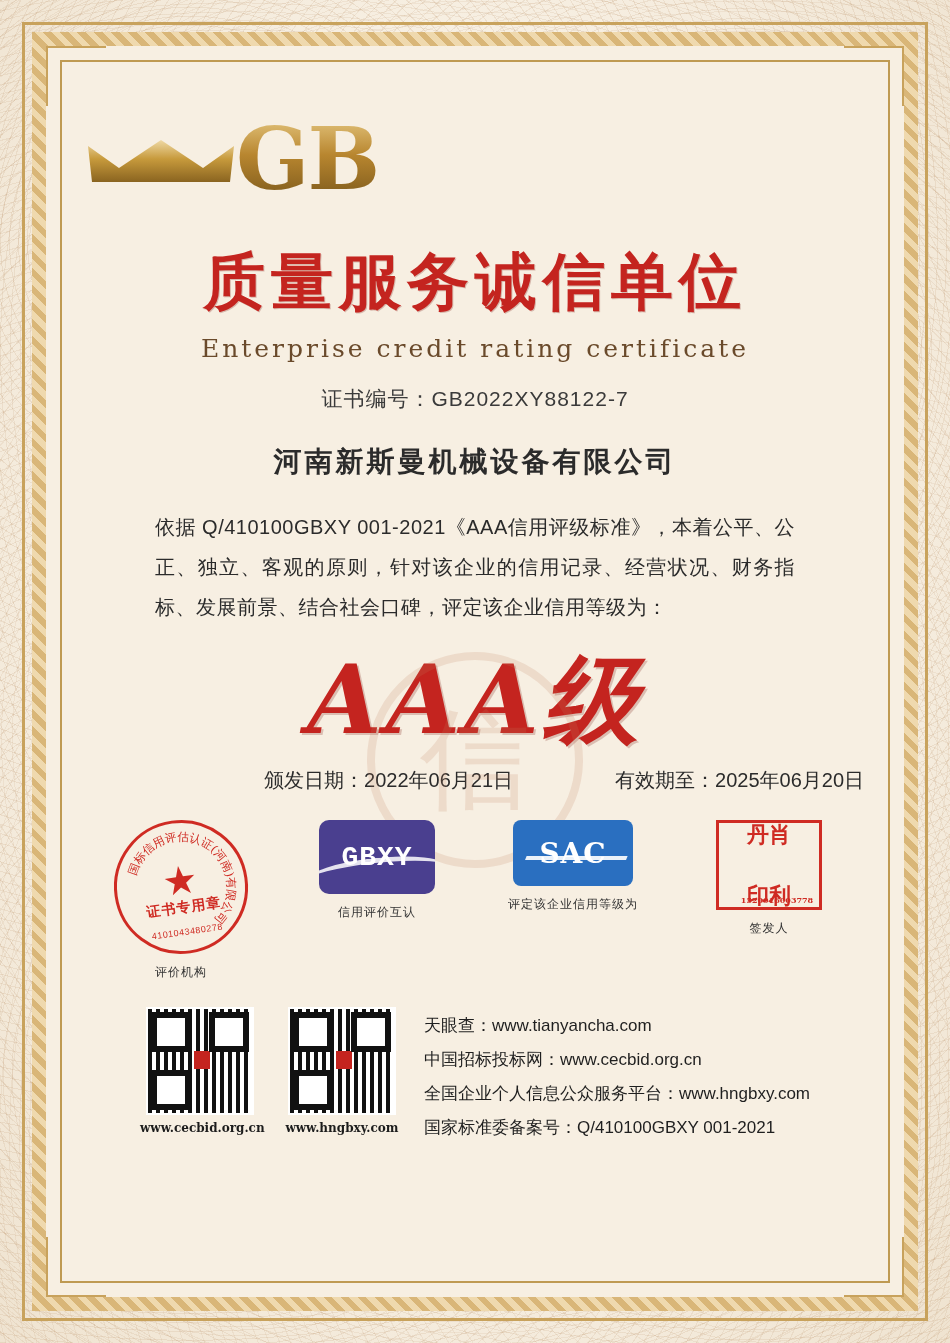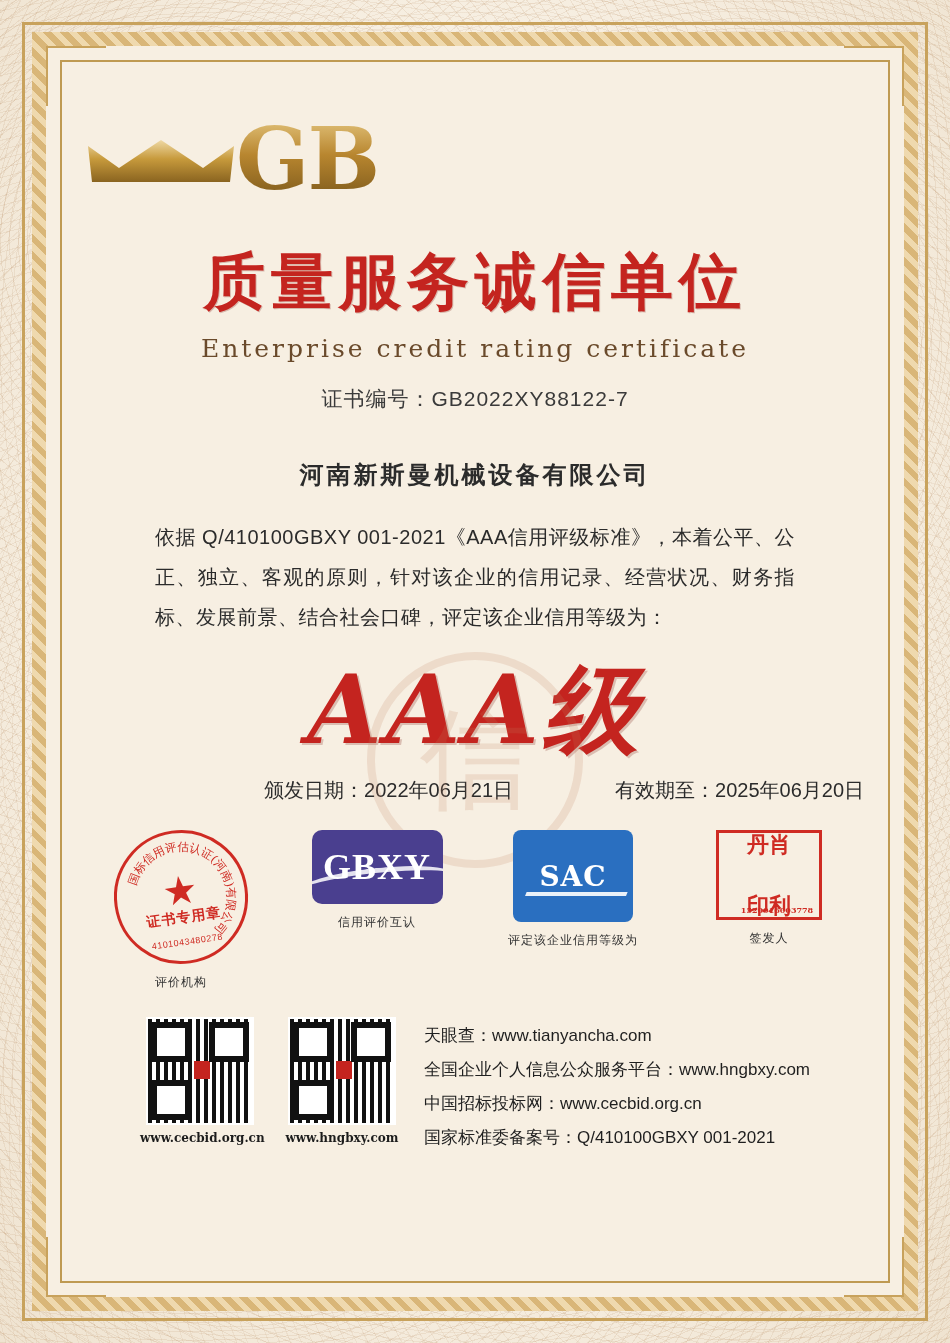--- a/index.html
+++ b/index.html
@@ -101,24 +101,24 @@
     letter-spacing:3px;
     color:#6a4a2b;
   }
   .cert-no{
     margin-top:22px;
     font-size:21px;
     color:#3a3a3a;
     letter-spacing:1px;
   }
   .company{
-    margin-top:46px;
+    margin-top:30px;
     font-family:"DejaVu Serif",serif;
     font-weight:bold;
-    font-size:24px;
+    font-size:28px;
     letter-spacing:3px;
     color:#2b2b2b;
   }
   .body-text{
     margin:26px auto 0;
     width:640px;
     text-align:justify;
     font-size:20px;
     line-height:2;
     color:#2b2b2b;
@@ -161,35 +161,35 @@
   }
   .round-seal .mid{
     position:absolute;bottom:34px;left:0;right:0;
     font-size:14px;color:#cf2b23;font-weight:bold;letter-spacing:1px;
   }
   .round-seal .num{
     position:absolute;bottom:14px;left:0;right:0;
     font-size:9px;color:#cf2b23;letter-spacing:.5px;
   }
   .gbxy-seal{
-    width:131px;height:74px;border-radius:10px;
+    width:116px;height:74px;border-radius:10px;
     background:#4a3f8f;
     display:flex;align-items:center;justify-content:center;
-    color:#fff;font-family:Liberation Serif, serif;font-weight:bold;
-    font-size:36px;letter-spacing:1px;
+    color:#fff;font-family:Liberation Mono, monospace;font-weight:bold;
+    font-size:28px;letter-spacing:1px;
     position:relative;overflow:hidden;
   }
   .gbxy-seal:after{
     content:"";position:absolute;left:-10%;top:52%;width:120%;height:26px;
     border-top:5px solid rgba(255,255,255,.85);
     border-radius:50%;
     transform:rotate(-6deg);
   }
   .sac-seal{
-    width:120px;height:92px;border-radius:8px;
+    width:120px;height:66px;border-radius:8px;
     background:#2a6fc0;
     display:flex;align-items:center;justify-content:center;
     color:#fff;font-family:"DejaVu Serif",serif;font-weight:bold;
     font-size:28px;letter-spacing:1px;position:relative;overflow:hidden;
   }
   .sac-seal:after{
     content:"";position:absolute;left:8%;bottom:12px;width:84%;height:14px;
     border-top:4px solid rgba(255,255,255,.9);
     transform:skewX(-22deg);
   }
@@ -339,24 +339,24 @@
             <span class="bl"></span>
             <span class="dot"></span>
           </div>
         <div class="qr-label">www.hngbxy.com</div>
       </div>
       <div class="links">
         <div class="row">
           <span>天眼查：</span><span>www.tianyancha.com</span>
         </div>
         <div class="row">
+          <span>中国招标投标网：</span><span>www.cecbid.org.cn</span>
+        </div>
+        <div class="row">
           <span>全国企业个人信息公众服务平台：</span><span>www.hngbxy.com</span>
-        </div>
-        <div class="row">
-          <span>中国招标投标网：</span><span>www.cecbid.org.cn</span>
         </div>
         <div class="row">
           <span>国家标准委备案号：</span><span>Q/410100GBXY  001-2021</span>
         </div>
       </div>
     </div>
 
   </div>
 </div>
 

